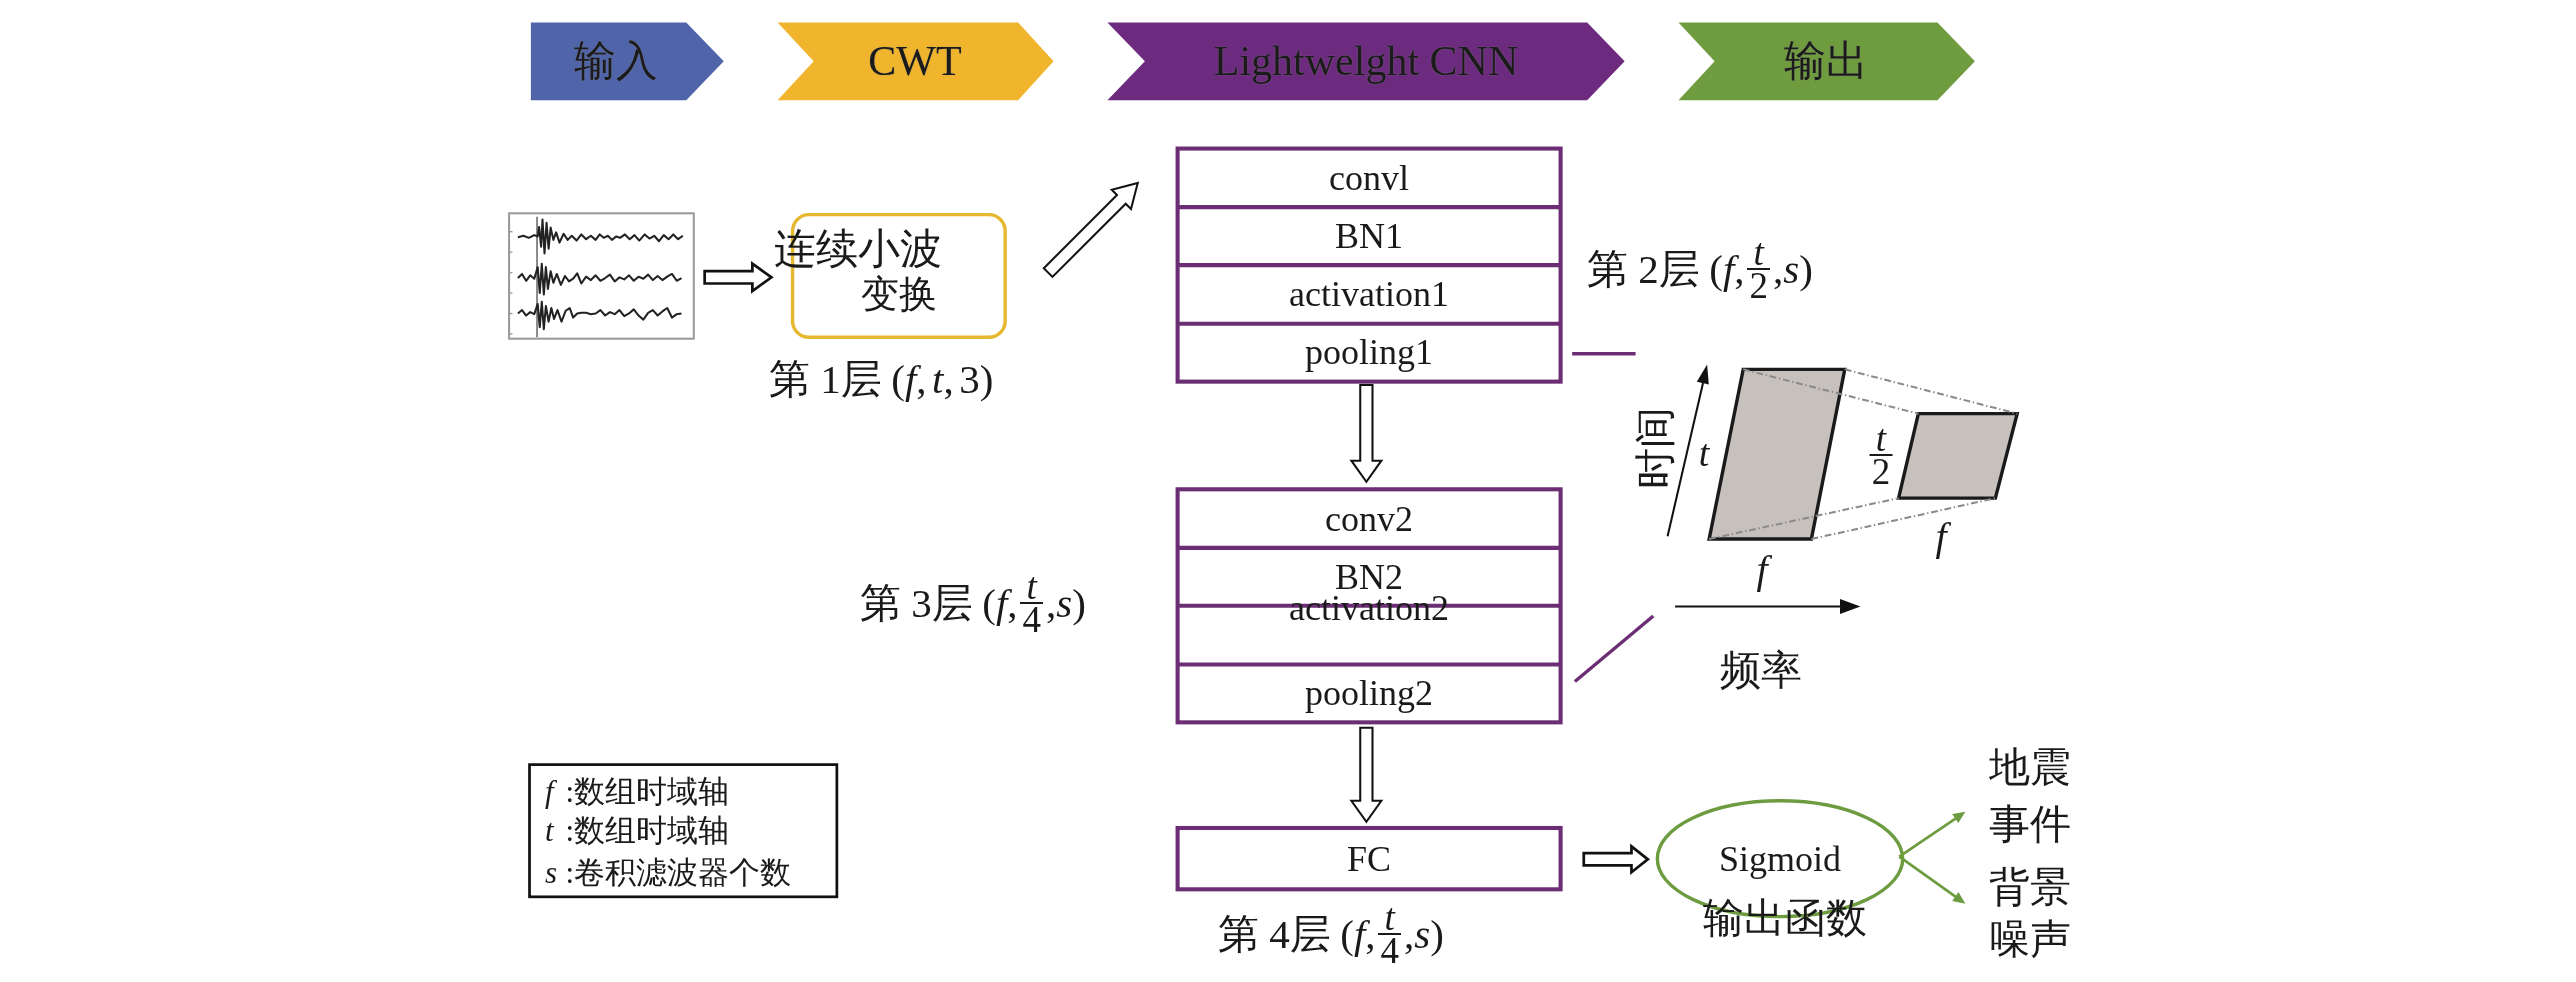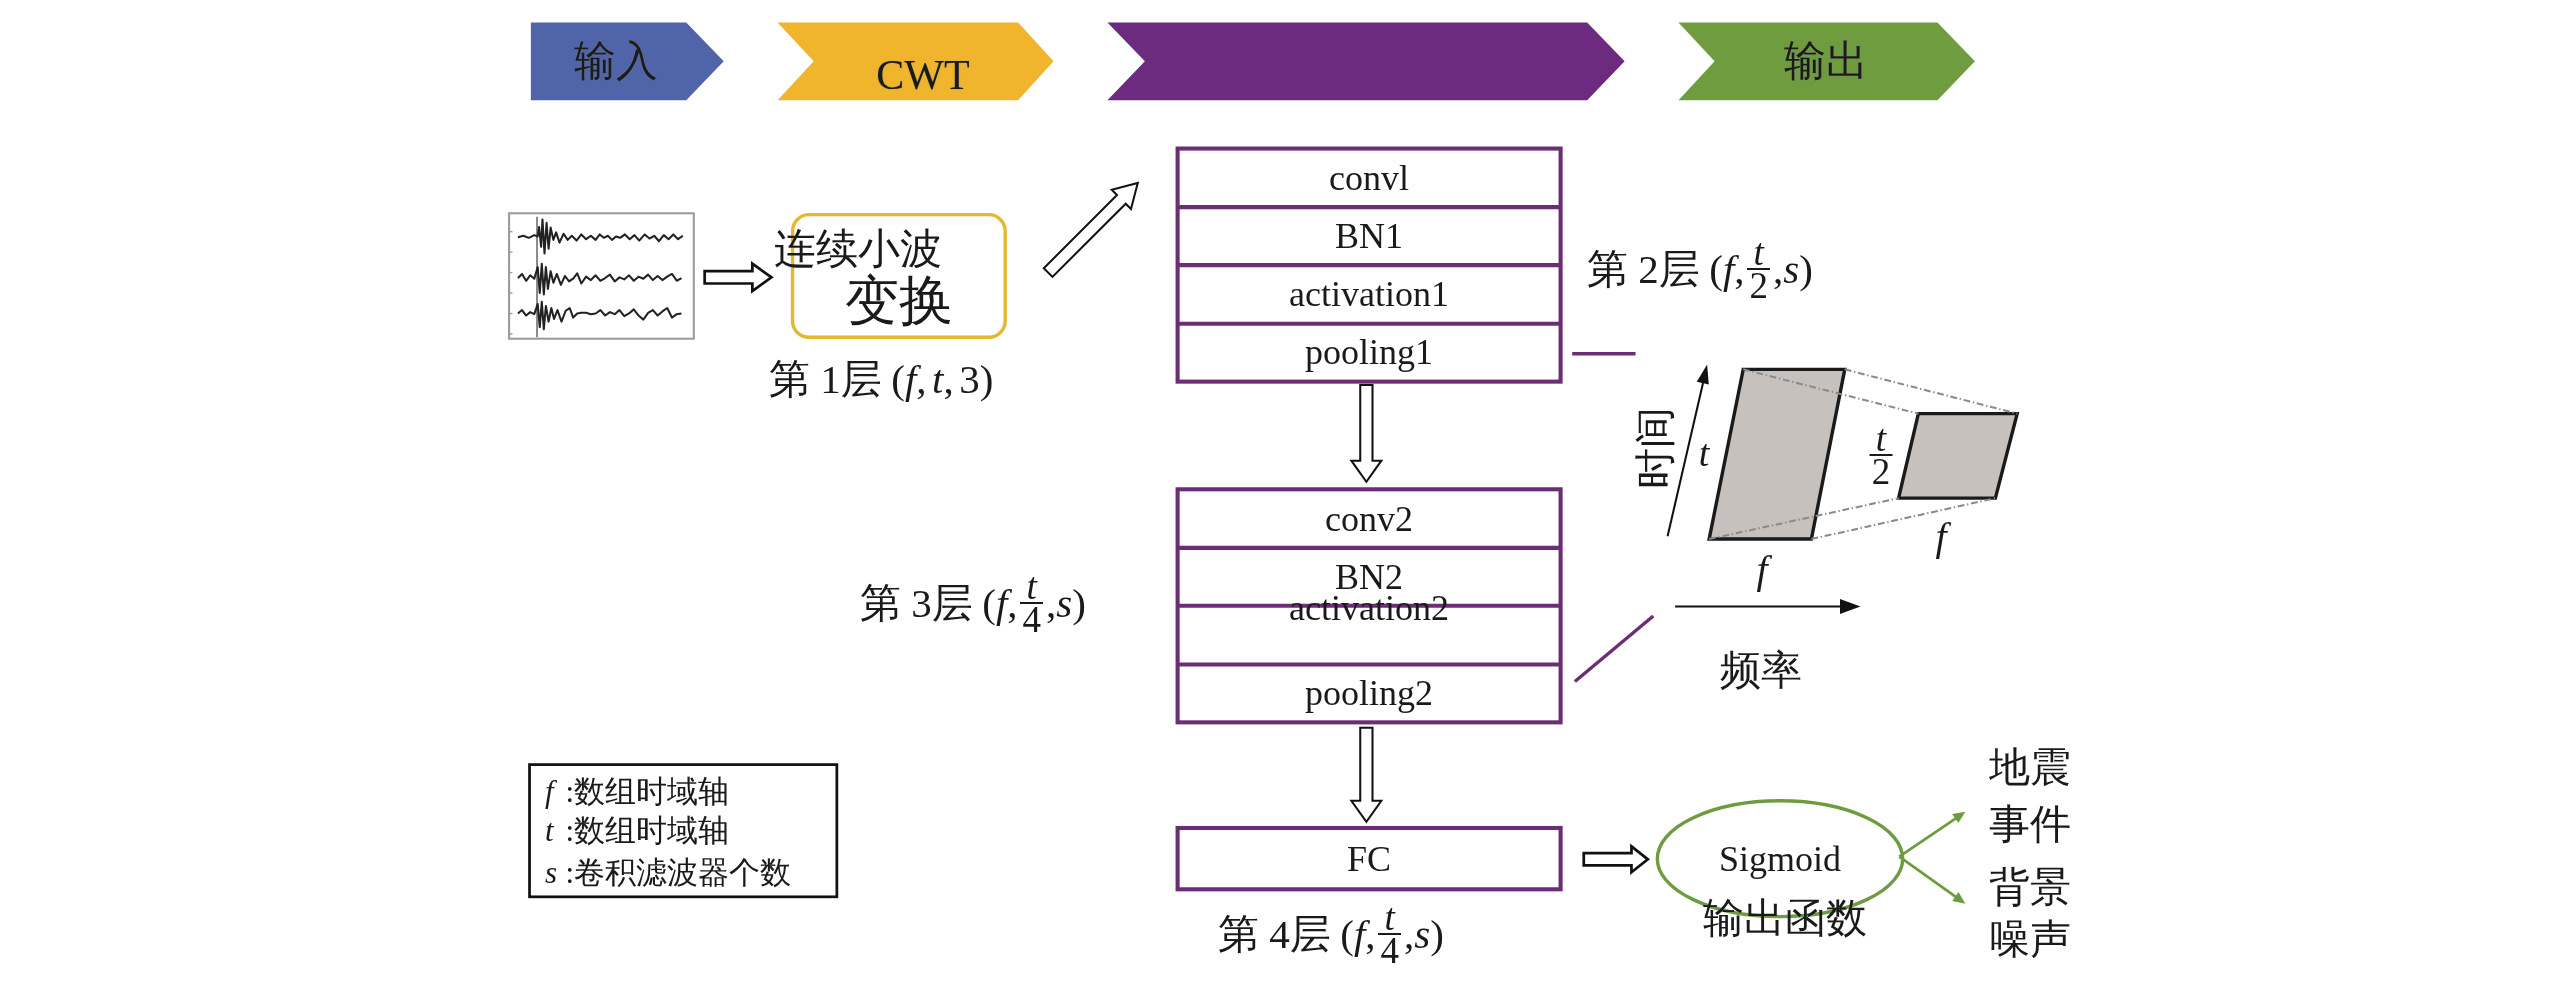--- a/index.html
+++ b/index.html
@@ -96,25 +96,26 @@
   <ellipse cx="2612" cy="1260" rx="180" ry="85" fill="none" stroke-width="5" stroke="#6d9c40"></ellipse>
   <line x1="2787" y1="1257" x2="2870" y2="1201" stroke-width="4" stroke="#6d9c40"></line>
   <polygon points="2884,1191 2873.6,1207.8 2864.6,1194.6" fill="#6d9c40"></polygon>
   <line x1="2787" y1="1257" x2="2870" y2="1316" stroke-width="4" stroke="#6d9c40"></line>
   <polygon points="2884,1326 2864.7,1322.1 2873.9,1309.1" fill="#6d9c40"></polygon>
 
   <rect x="777" y="1122" width="451" height="194" fill="none" stroke="#111" stroke-width="4"></rect>
 </svg>
 
 <div class="t chev" style="left:616px;top:61px;">输入</div>
-<div class="t chev" style="left:915px;top:75px;margin-left:8px;">CWT</div>
+<div class="t chev" style="left:915px;top:61px;">CWT</div>
+<div class="t chev" style="left:1366px;top:61px;">Lightwelght CNN</div>
 <div class="t chev" style="left:1826px;top:61px;">输出</div>
 
 <div class="t cjk" style="left:858px;top:249px;font-size:42px;">连续小波</div>
-<div class="t cjk" style="left:899px;top:301px;font-size:54px;">变换</div>
+<div class="t cjk" style="left:899px;top:294px;font-size:38px;">变换</div>
 
 <div class="formula" style="left:769px;top:345px;">
   <span>第 1层</span>
   <span class="gap"></span>
   <span>(</span>
   <span class="it">f</span>
   <span>,</span>
       <span class="sgap"></span>
   <span class="it">t</span>
   <span>,</span>

